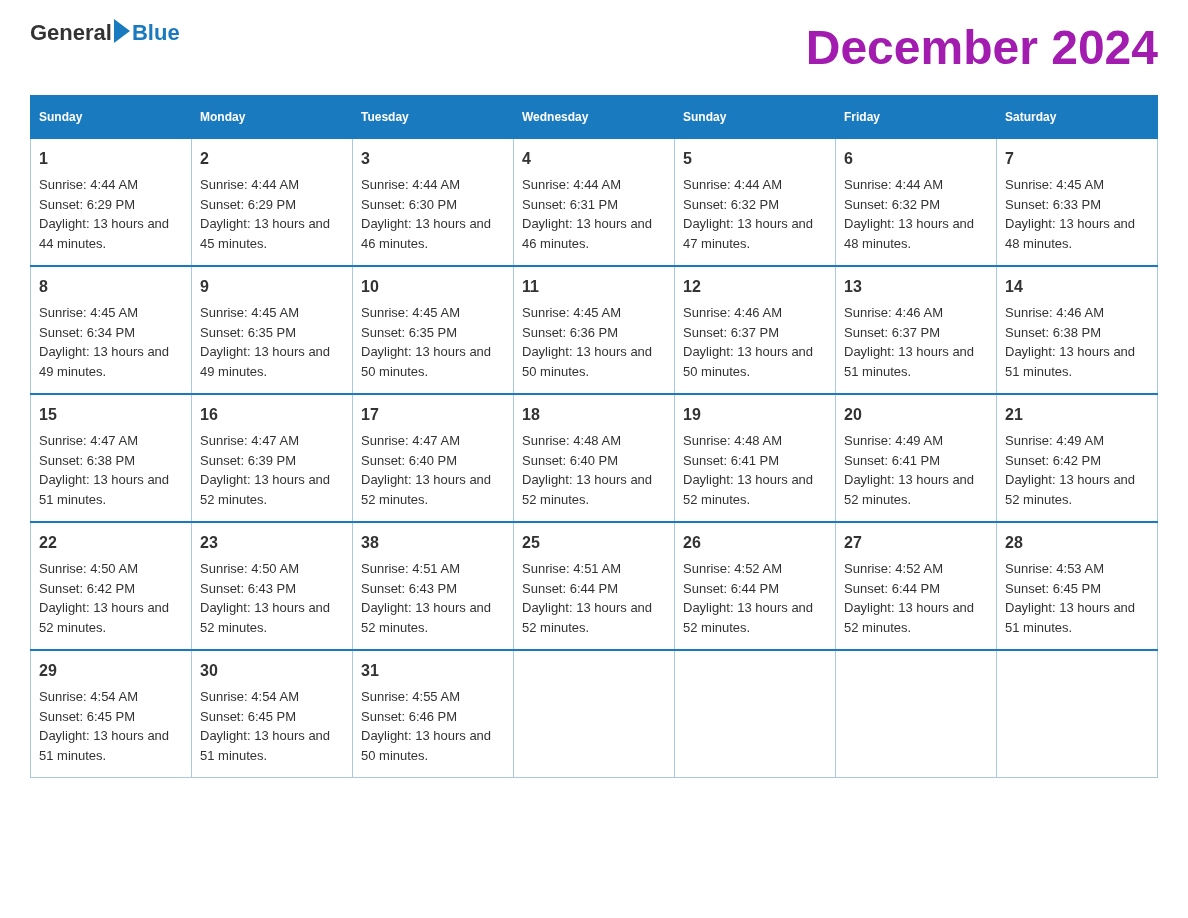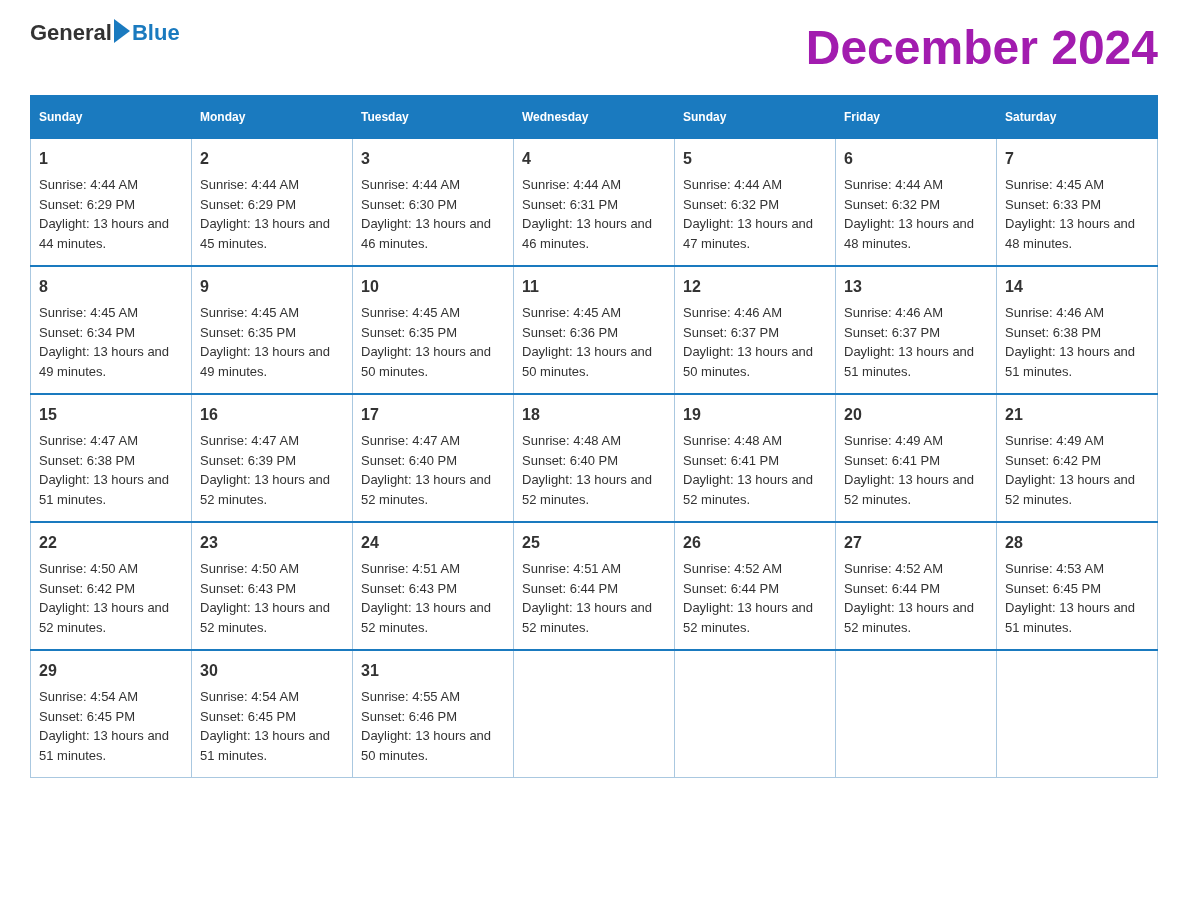--- a/index.html
+++ b/index.html
@@ -162,21 +162,21 @@
         <td><span class="day-num">16</span><span class="day-info">Sunrise: 4:47 AM<br>Sunset: 6:39 PM<br>Daylight: 13 hours and 52 minutes.</span></td>
         <td><span class="day-num">17</span><span class="day-info">Sunrise: 4:47 AM<br>Sunset: 6:40 PM<br>Daylight: 13 hours and 52 minutes.</span></td>
         <td><span class="day-num">18</span><span class="day-info">Sunrise: 4:48 AM<br>Sunset: 6:40 PM<br>Daylight: 13 hours and 52 minutes.</span></td>
         <td><span class="day-num">19</span><span class="day-info">Sunrise: 4:48 AM<br>Sunset: 6:41 PM<br>Daylight: 13 hours and 52 minutes.</span></td>
         <td><span class="day-num">20</span><span class="day-info">Sunrise: 4:49 AM<br>Sunset: 6:41 PM<br>Daylight: 13 hours and 52 minutes.</span></td>
         <td><span class="day-num">21</span><span class="day-info">Sunrise: 4:49 AM<br>Sunset: 6:42 PM<br>Daylight: 13 hours and 52 minutes.</span></td>
       </tr>
       <tr>
         <td><span class="day-num">22</span><span class="day-info">Sunrise: 4:50 AM<br>Sunset: 6:42 PM<br>Daylight: 13 hours and 52 minutes.</span></td>
         <td><span class="day-num">23</span><span class="day-info">Sunrise: 4:50 AM<br>Sunset: 6:43 PM<br>Daylight: 13 hours and 52 minutes.</span></td>
-        <td><span class="day-num">24</span><span class="day-info">Sunrise: 4:51 AM<br>Sunset: 6:43 PM<br>Daylight: 13 hours and 52 minutes.</span></td>
+        <td><span class="day-num">38</span><span class="day-info">Sunrise: 4:51 AM<br>Sunset: 6:43 PM<br>Daylight: 13 hours and 52 minutes.</span></td>
         <td><span class="day-num">25</span><span class="day-info">Sunrise: 4:51 AM<br>Sunset: 6:44 PM<br>Daylight: 13 hours and 52 minutes.</span></td>
         <td><span class="day-num">26</span><span class="day-info">Sunrise: 4:52 AM<br>Sunset: 6:44 PM<br>Daylight: 13 hours and 52 minutes.</span></td>
         <td><span class="day-num">27</span><span class="day-info">Sunrise: 4:52 AM<br>Sunset: 6:44 PM<br>Daylight: 13 hours and 52 minutes.</span></td>
         <td><span class="day-num">28</span><span class="day-info">Sunrise: 4:53 AM<br>Sunset: 6:45 PM<br>Daylight: 13 hours and 51 minutes.</span></td>
       </tr>
       <tr>
         <td><span class="day-num">29</span><span class="day-info">Sunrise: 4:54 AM<br>Sunset: 6:45 PM<br>Daylight: 13 hours and 51 minutes.</span></td>
         <td><span class="day-num">30</span><span class="day-info">Sunrise: 4:54 AM<br>Sunset: 6:45 PM<br>Daylight: 13 hours and 51 minutes.</span></td>
         <td><span class="day-num">31</span><span class="day-info">Sunrise: 4:55 AM<br>Sunset: 6:46 PM<br>Daylight: 13 hours and 50 minutes.</span></td>
         <td class="empty-cell"></td>

